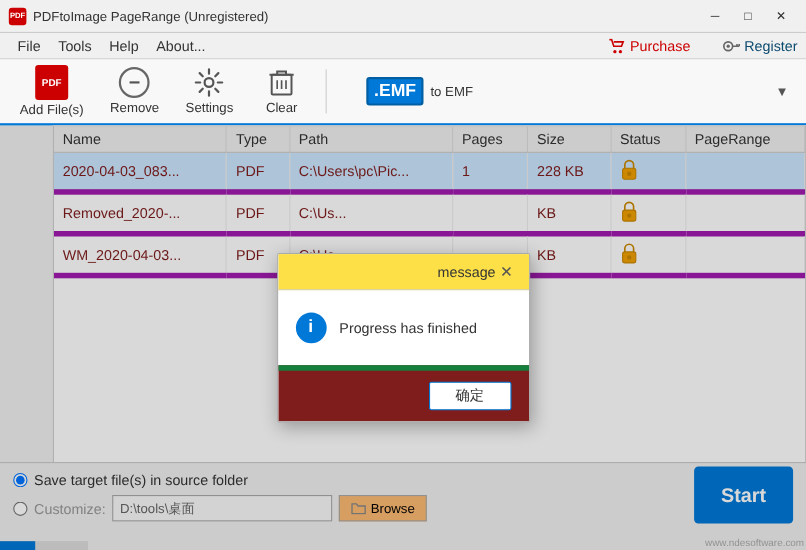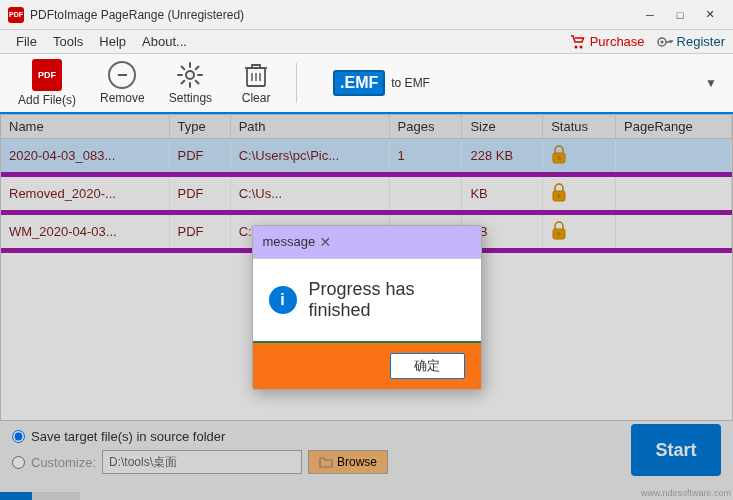--- a/index.html
+++ b/index.html
@@ -66,21 +66,21 @@
       padding: 2px 8px;
       cursor: pointer;
       font-size: 13px;
       color: #333;
     }
 
     
     .menubar-right {
       margin-left: auto;
       display: flex;
-      gap: 12px;
+      gap: 29px;
     }
     .purchase-btn {
       display: flex;
       align-items: center;
       gap: 4px;
       color: #c00;
       font-size: 13px;
       cursor: pointer;
     }
     .register-btn {
@@ -213,20 +213,21 @@
     .file-table tr:first-child td {
       background: #cde8ff;
     }
 
     
     .main-content {
       display: flex;
       flex-direction: column;
       height: calc(500px - 30px - 24px - 60px);
       position: relative;
+      padding-left: 48px;
     }
 
     
     .bottom-area {
       position: absolute;
       bottom: 0;
       left: 0;
       right: 0;
       height: 80px;
       background: #f0f0f0;
@@ -308,25 +309,25 @@
     }
     .modal {
       background: white;
       border: 1px solid #aaa;
       box-shadow: 2px 4px 16px rgba(0,0,0,0.3);
       width: 230px;
       border-radius: 2px;
       overflow: hidden;
     }
     .modal-titlebar {
-      background: #c4b5fd;
+      background: #fde047;
       padding: 6px 10px;
       display: flex;
       align-items: center;
-      justify-content: flex-start;
+      justify-content: flex-end;
       border-bottom: 1px solid #ccc;
     }
     .modal-title {
       font-size: 13px;
       color: #333;
     }
     .modal-close {
       cursor: pointer;
       font-size: 14px;
       color: #555;
@@ -352,29 +353,29 @@
       border-radius: 50%;
       color: white;
       font-size: 16px;
       font-weight: bold;
       display: flex;
       align-items: center;
       justify-content: center;
       flex-shrink: 0;
     }
     .modal-message {
-      font-size: 18px;
+      font-size: 13px;
       color: #333;
     }
     .modal-footer {
-      background: #f97316;
+      background: #7f1d1d;
       padding: 10px 16px;
       display: flex;
       justify-content: flex-end;
-      border-top: 2px solid #15803d;
+      border-top: 5px solid #15803d;
     }
     .ok-btn {
       width: 75px;
       height: 26px;
       background: white;
       border: 1px solid #0078d7;
       color: #333;
       font-size: 13px;
       cursor: pointer;
       border-radius: 2px;

